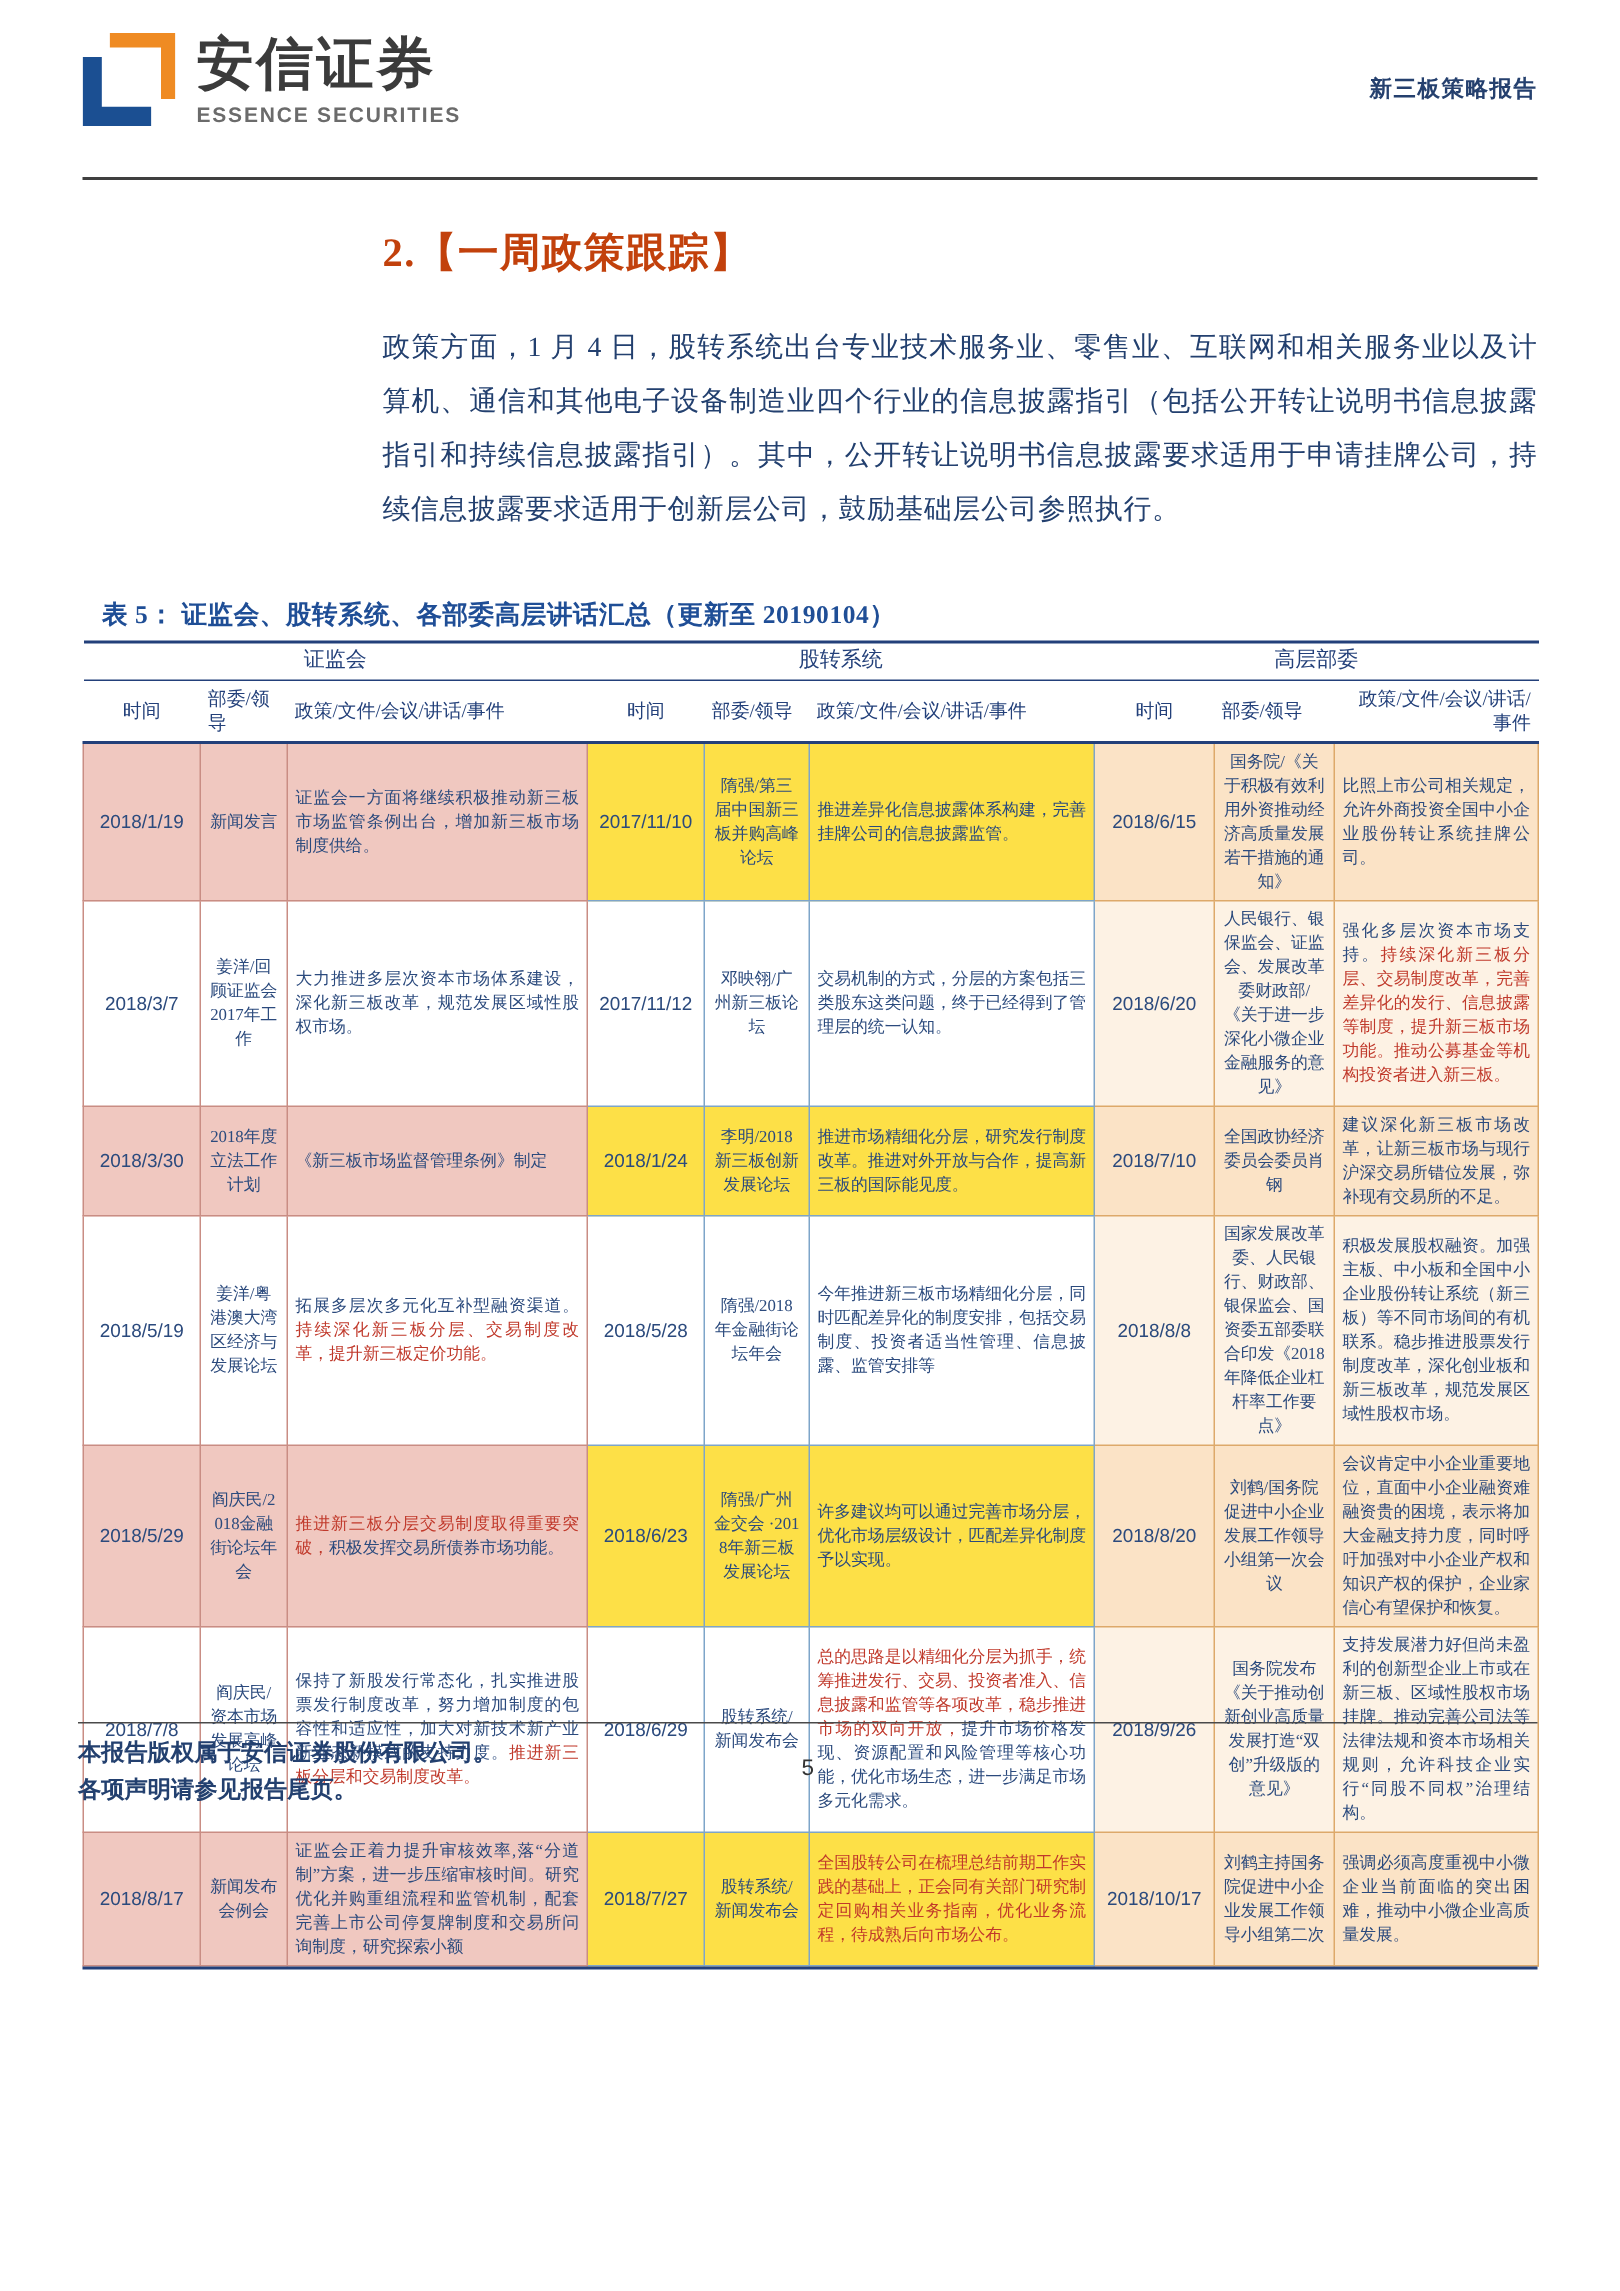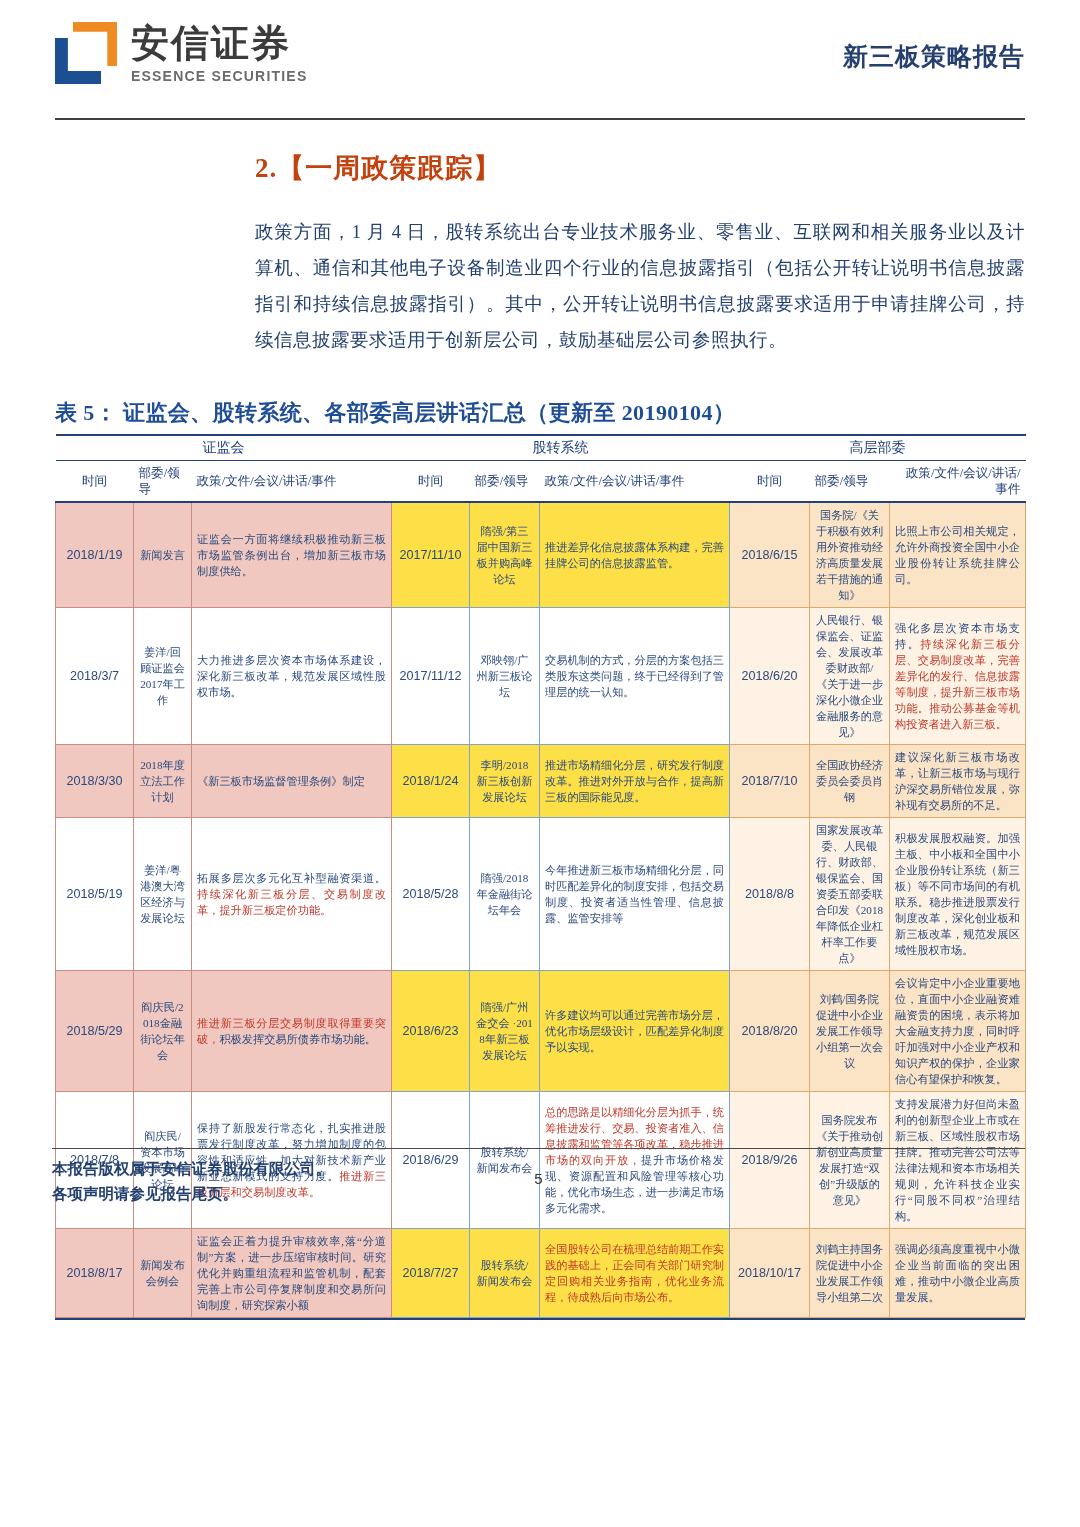--- a/index.html
+++ b/index.html
@@ -45,22 +45,22 @@
   .brand-cn{
     font-family:"Liberation Sans","DejaVu Sans",sans-serif;
     font-size:38px;font-weight:bold;color:#3b3b3b;letter-spacing:2px;
   }
   .brand-en{
     font-family:"Liberation Sans","DejaVu Sans",sans-serif;
     font-size:14px;font-weight:bold;color:#6b6b6b;letter-spacing:1.2px;
     margin-top:7px;
   }
   .header-right{
-    padding-top:40px;
-    font-size:25px;font-weight:bold;color:#25406e;letter-spacing:1px;
+    padding-top:50px;
+    font-size:15px;font-weight:bold;color:#25406e;letter-spacing:1px;
   }
   .header-rule{
     margin:0 55px;
     border-bottom:2px solid #3f3f3f;
   }
 
   
   .content{margin:0 55px;}
   .sec-title{
     margin:30px 0 0 200px;
@@ -69,22 +69,22 @@
   .para{
     margin:28px 0 0 200px;
     width:770px;
     font-size:18.5px;line-height:36px;color:#23406f;
     text-align:justify;
     letter-spacing:.5px;
   }
 
   
   .tbl-caption{
-    margin:40px 0 6px 0;
-    font-size:22px;font-weight:bold;color:#1f4e96;letter-spacing:.4px;
+    margin:40px 0 6px 13px;
+    font-size:17px;font-weight:bold;color:#1f4e96;letter-spacing:.4px;
   }
   table.main{
     width:970px;border-collapse:collapse;table-layout:fixed;
     font-size:11.2px;color:#2b4a7d;
   }
   table.main td,table.main th{
     vertical-align:middle;
     padding:4px 5px;
     line-height:16px;
     word-break:break-all;

